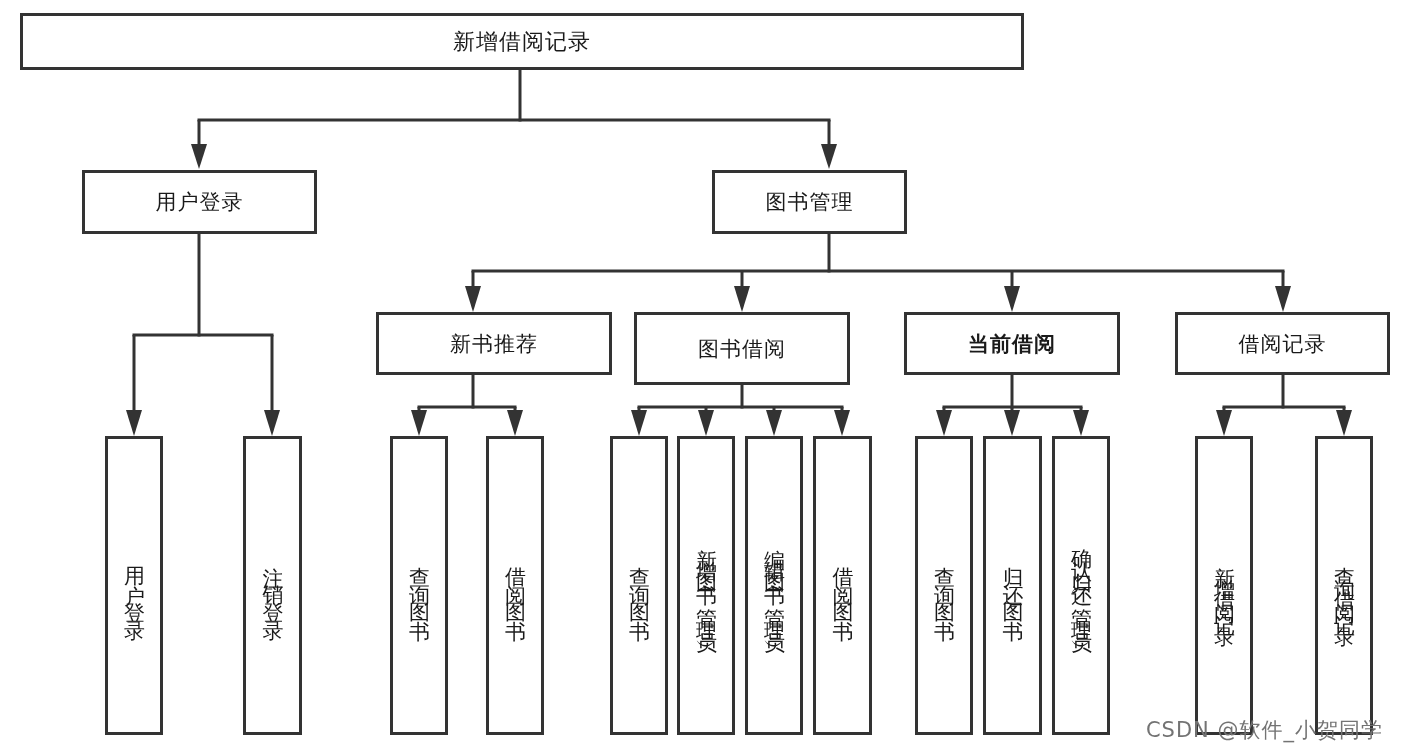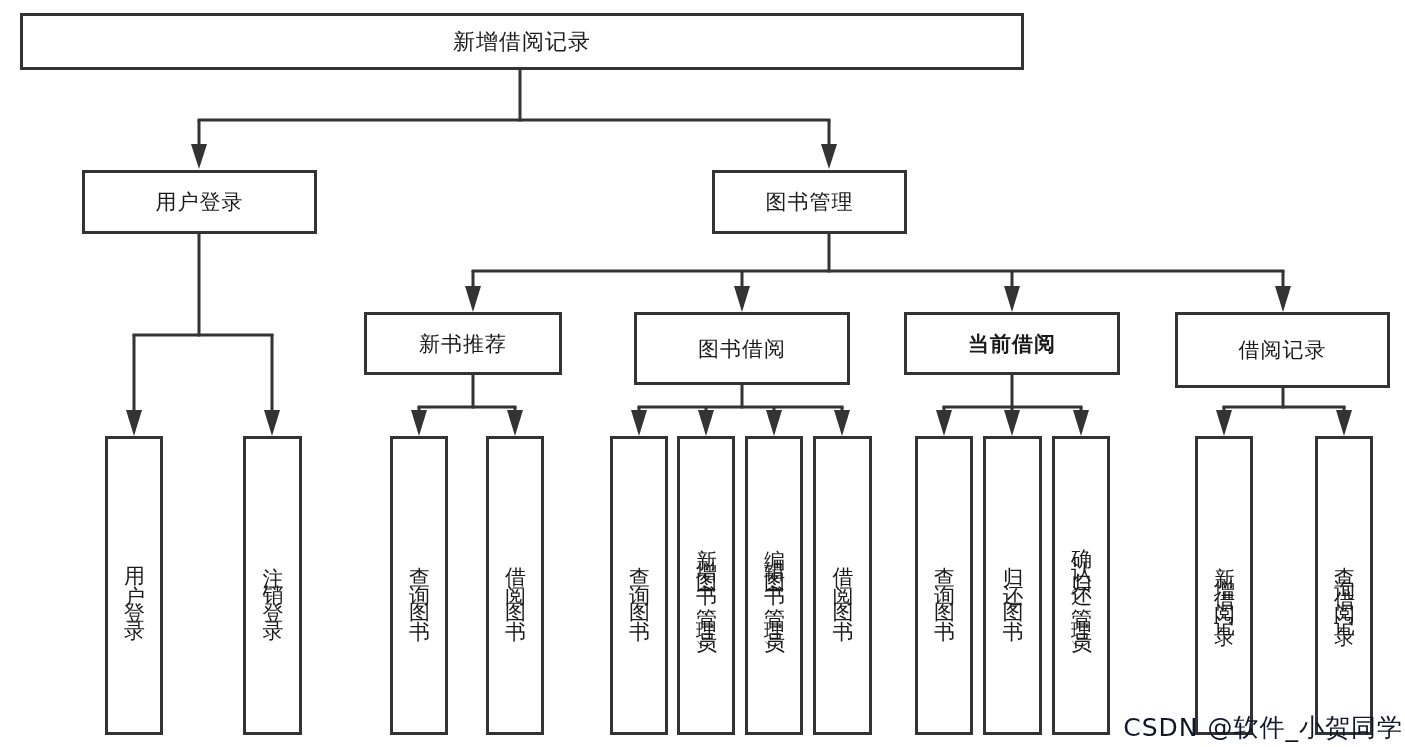--- a/index.html
+++ b/index.html
@@ -35,24 +35,24 @@
     writing-mode: vertical-rl;
     text-orientation: mixed;
     font-size: 21px;
     line-height: 1;
     letter-spacing: 12px;
     white-space: nowrap;
   }
   .leaf.s .v-label { letter-spacing: 18px; }
   .watermark {
     position: absolute;
-    right: 2px;
+    right: 22px;
     bottom: 3px;
-    font-size: 25px;
-    color: #0f172a;
+    font-size: 21px;
+    color: #737373;
     letter-spacing: 1px;
     white-space: nowrap;
     z-index: 5;
   }
 </style>
 </head>
 <body>
 
 <div class="canvas">
 
@@ -122,30 +122,30 @@
     <span class="h-label">新增借阅记录</span>
   </div>
 
   <div class="box" style="left:82px; top:170px; width:235px; height:64px;">
     <span class="h-label">用户登录</span>
   </div>
   <div class="box" style="left:712px; top:170px; width:195px; height:64px;">
     <span class="h-label">图书管理</span>
   </div>
 
-  <div class="box" style="left:364px; top:312px; width:198px; height:63px;">
+  <div class="box" style="left:376px; top:312px; width:236px; height:63px;">
     <span class="h-label">新书推荐</span>
   </div>
   <div class="box" style="left:634px; top:312px; width:216px; height:73px;">
     <span class="h-label">图书借阅</span>
   </div>
   <div class="box" style="left:904px; top:312px; width:216px; height:63px;font-weight:bold;">
     <span class="h-label">当前借阅</span>
   </div>
-  <div class="box" style="left:1175px; top:312px; width:215px; height:76px;">
+  <div class="box" style="left:1175px; top:312px; width:215px; height:63px;">
     <span class="h-label">借阅记录</span>
   </div>
 
   <div class="box leaf s" style="left:105px; top:436px; width:58px; height:299px;">
     <span class="v-label">用户登录</span>
   </div>
   <div class="box leaf s" style="left:243px; top:436px; width:59px; height:299px;">
     <span class="v-label">注销登录</span>
   </div>
 

